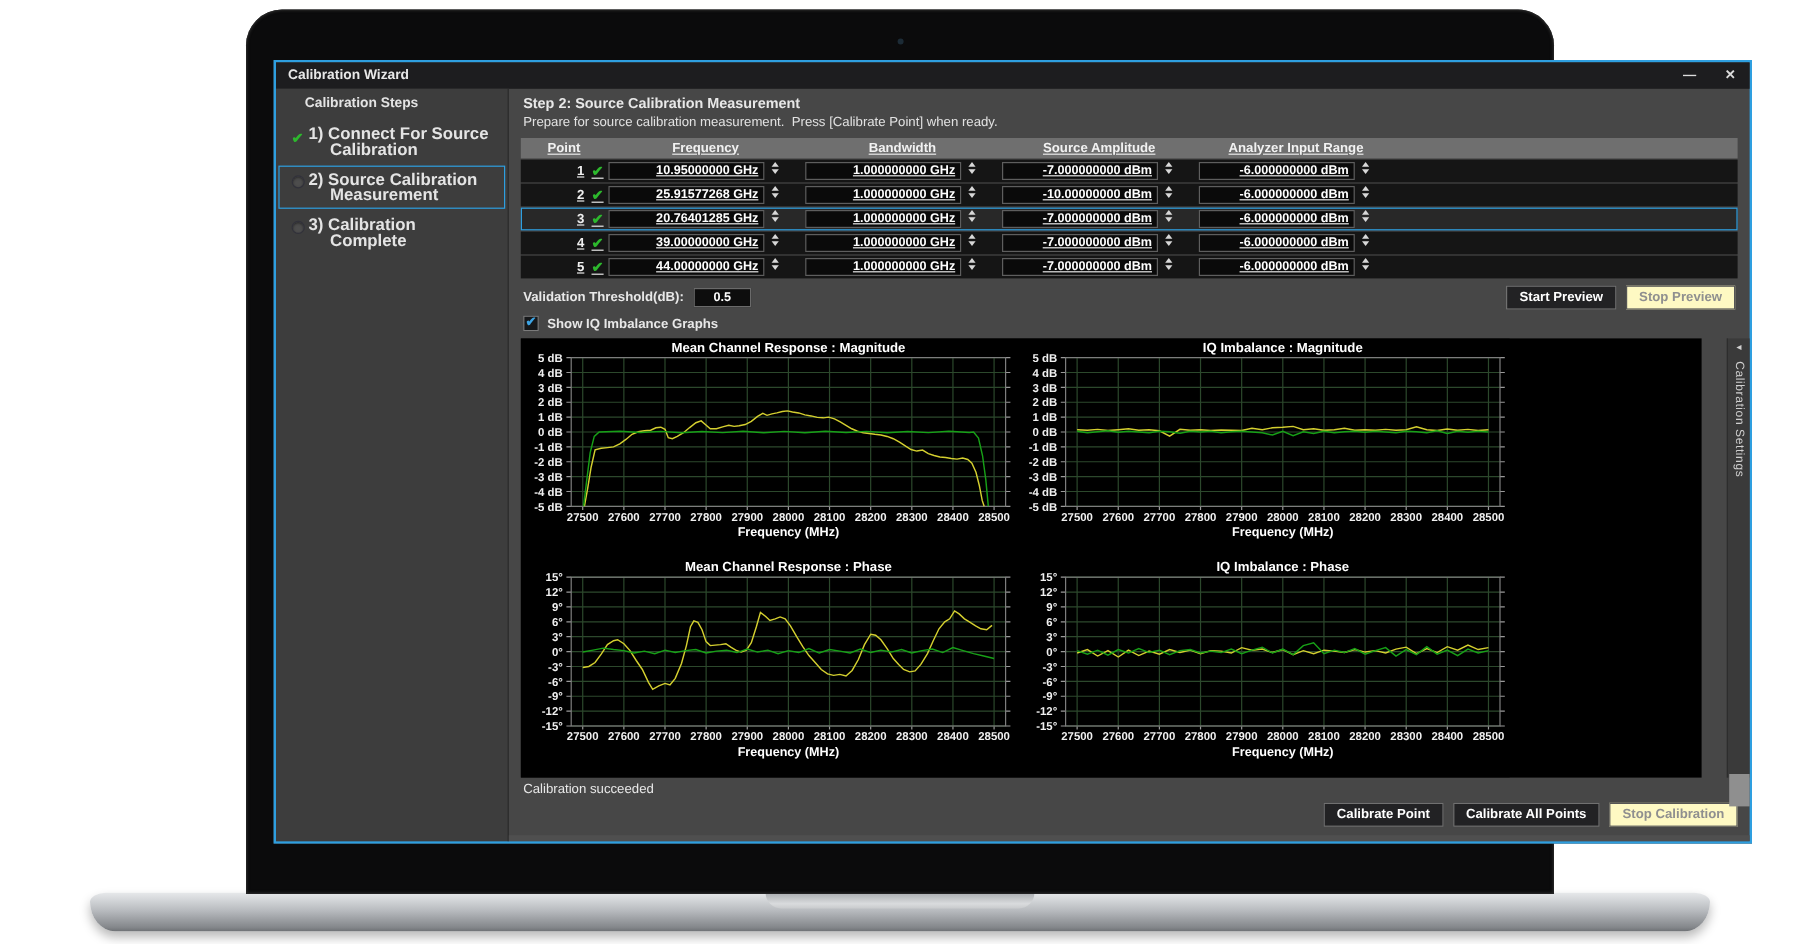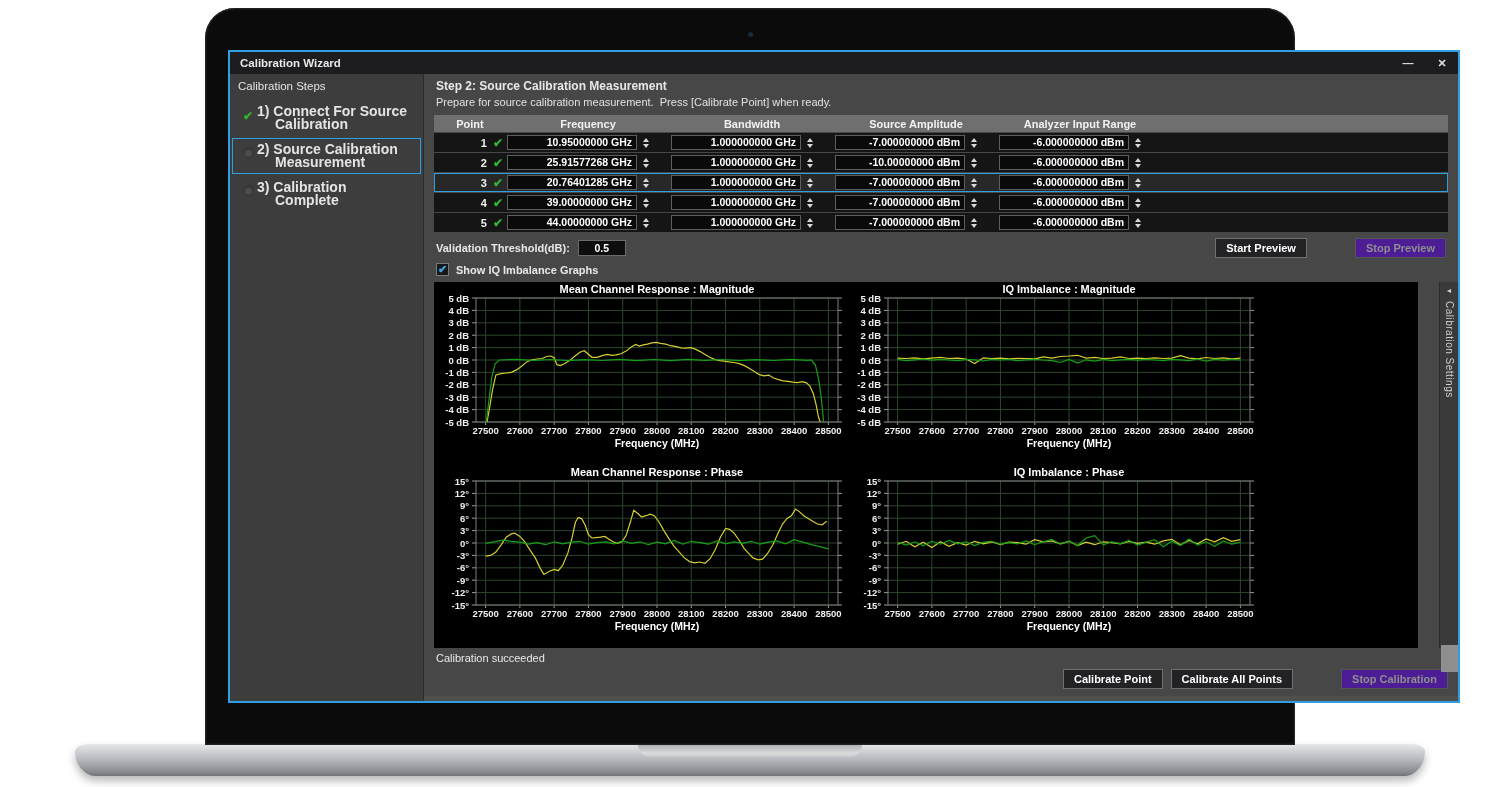--- a/index.html
+++ b/index.html
@@ -29,67 +29,67 @@
     padding:0 8px 0 10px; flex:0 0 auto; }
   .titlebar .title { font-size:11.5px; font-weight:bold; color:#e8e8e8; }
   .tb-buttons { margin-left:auto; display:flex; gap:18px; align-items:center; }
   .tb-btn { color:#dcdcdc; font-size:11px; font-weight:bold; width:16px; text-align:center;
     cursor:default; line-height:16px; }
   .win-body { flex:1; display:flex; min-height:0; }
 
   
   .sidebar { width:194px; flex:0 0 194px; background:#3d3d3d; border-right:1px solid #2b2b2b;
     display:flex; flex-direction:column; }
-  .sidebar-header { font-size:11.5px; font-weight:normal; padding:6px 8px 8px 8px; color:#e4e4e4; }
+  .sidebar-header { font-size:11.5px; font-weight:bold; padding:6px 8px 8px 24px; color:#e4e4e4; }
   .step { display:flex; align-items:flex-start; padding:4px 6px 4px 6px; margin:0 2px 2px 2px;
     border:1px solid transparent; }
   .step.selected { border-color:#2e9fe0; }
   .step-ico { width:18px; flex:0 0 18px; margin-top:1px; text-align:center; }
   .check-glyph { color:#2db82d; font-weight:bold; font-size:12px; line-height:12px; }
   .circle-glyph { display:inline-block; width:11px; height:11px; border-radius:50%;
     background:#4d4d4d; border:1px solid #31313a; box-shadow:inset 0 1px 2px #2a2a2a; }
   .step-label { font-size:14px; font-weight:bold; color:#e4e4e4; width:158px;
     padding-left:18px; text-indent:-18px; line-height:13px; }
 
   
   .main { flex:1; display:flex; flex-direction:column; min-width:0; position:relative; }
   .step-title { font-size:12px; font-weight:bold; padding:5px 12px 1px 12px; }
   .step-sub { font-size:11px; padding:2px 12px 4px 12px; color:#e2e2e2; white-space:pre; }
 
   
-  .cal-table { margin:3px 10px 0 10px; }
+  .cal-table { margin:3px 10px 0 10px;text-decoration:underline; }
   .t-head { display:grid; grid-template-columns:72px 164px 164px 164px 164px 1fr;
     background:#6f6f6f; height:17px; align-items:center; }
   .t-head div { font-size:11px; font-weight:bold; text-align:center; color:#f2f2f2; }
   .t-row { display:grid; grid-template-columns:72px 164px 164px 164px 164px 1fr;
     background:#151515; height:19px; align-items:center; margin-top:1px;
     border:1px solid transparent; }
   .t-row.selected { background:#282828; border-color:#2e9fe0; }
   .pt-cell { display:flex; align-items:center; justify-content:flex-end; gap:6px; padding-right:4px; }
   .pt-num { font-size:11px; font-weight:bold; color:#f0f0f0; }
-  .field-cell { display:flex; align-items:center; gap:3px; }
+  .field-cell { display:flex; align-items:flex-start; gap:3px; }
   .vbox { width:130px; height:15px; background:#0a0a0a; border:1px solid #5e5e5e;
     font-size:10.5px; font-weight:bold; color:#ffffff; text-align:right;
     padding:0 4px 0 0; line-height:13px; }
   .spin { display:flex; flex-direction:column; justify-content:center; gap:2px; width:12px; }
   .spin i { display:block; width:0; height:0; border-left:3.5px solid transparent;
     border-right:3.5px solid transparent; margin:0 auto; }
   .spin .up { border-bottom:4px solid #d8d8d8; }
   .spin .dn { border-top:4px solid #d8d8d8; }
 
   
   .thr-row { display:flex; align-items:center; margin:7px 12px 0 12px; height:18px; }
   .thr-label { font-size:11px; font-weight:bold; }
   .thr-input { width:48px; height:16px; margin-left:8px; background:#0d0d0d;
     border:1px solid #6a6a6a; color:#ffffff; font-size:10.5px; font-weight:bold;
     text-align:center; font-family:"Liberation Sans", sans-serif; }
   .preview-btns { margin-left:auto; display:flex; gap:8px; }
   .btn { background:#222224; border:1px solid #707070; color:#ffffff; font-size:11px;
     font-weight:bold; padding:2px 10px; height:20px; line-height:14px; cursor:default; }
-  .btn.disabled { background:#4c1d95; border-color:#555555; color:#8f8f8f;margin-left:40px; }
+  .btn.disabled { background:#fef9c3; border-color:#555555; color:#8f8f8f; }
   .chk-row { display:flex; align-items:center; gap:7px; margin:6px 12px 4px 12px; height:16px; }
   .checkbox { width:13px; height:13px; background:#16181a; border:1px solid #7a7a7a;
     color:#3da4e4; font-size:11px; font-weight:bold; line-height:11px; text-align:center; }
   .chk-label { font-size:11px; font-weight:bold; }
 
   
   .charts-region { display:flex; margin:2px 0 0 10px; height:366px; flex:0 0 auto;gap:21px; }
   .charts-grid { flex:1; min-width:0; overflow:hidden; background:#000;
     display:grid; grid-template-columns:412px 412px; grid-auto-rows:183px; }
   .chart { width:412px; height:183px; }

